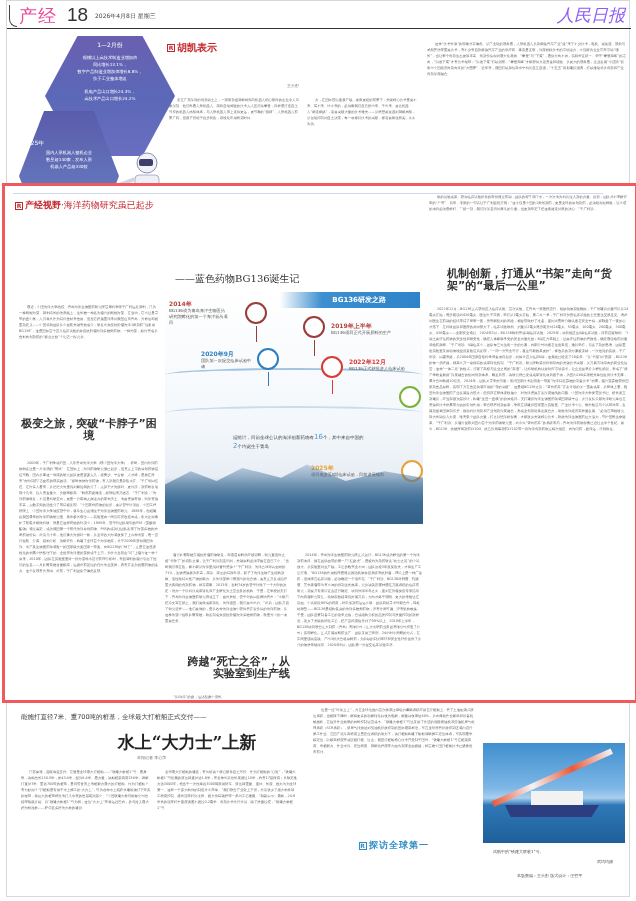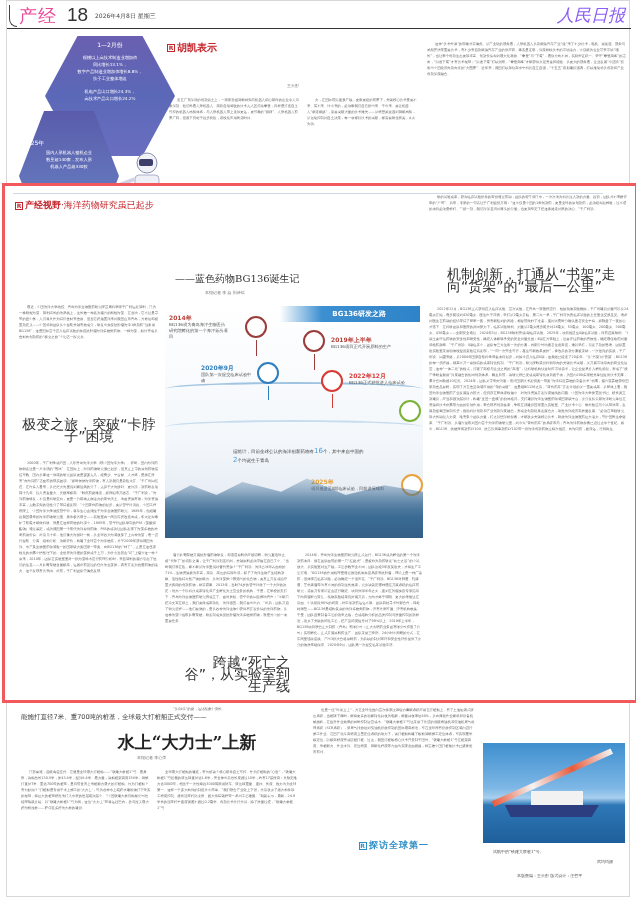--- a/index.html
+++ b/index.html
@@ -31,23 +31,23 @@
 .feat-kicker-line{position:absolute;left:8px;top:7px;width:590px;height:1px;background:#cfd8e8;}
 .feat-kicker{position:absolute;left:10px;top:13px;font-size:9px;color:#c4262c;font-weight:bold;}
 .feat-kicker span{font-weight:normal;color:#c4262c;}
 .feat-title{position:absolute;left:60px;top:46px;width:320px;text-align:center;font-size:25px;font-weight:bold;color:#222;letter-spacing:1px;}
 .feat-sub{position:absolute;left:170px;top:86px;font-size:10px;font-family:"DejaVu Serif",serif;color:#333;}
 .feat-byline{position:absolute;left:200px;top:104px;font-size:4px;color:#777;}
 .feat-col1{position:absolute;left:14px;top:118px;width:140px;height:392px;}
 .feat-col2a{position:absolute;left:160px;top:366px;width:125px;height:146px;}
 .feat-col2b{position:absolute;left:292px;top:366px;width:125px;height:146px;}
 .feat-col3{position:absolute;left:424px;top:8px;width:200px;height:506px;}
-.subhead{font-size:14px;font-weight:normal;color:#333;text-align:center;line-height:12px;}
-
-.infog{position:absolute;left:160px;top:116px;width:258px;height:236px;background:linear-gradient(180deg,#ffffff 0%,#f3f7fb 60%,#e8eef5 80%,#3f6d96 100%);overflow:hidden;}
+.subhead{font-size:11px;font-weight:bold;color:#333;text-align:center;line-height:12px;}
+
+.infog{position:absolute;left:160px;top:102px;width:258px;height:236px;background:linear-gradient(180deg,#ffffff 0%,#f3f7fb 60%,#e8eef5 80%,#3f6d96 100%);overflow:hidden;}
 .infog-banner{position:absolute;left:115px;top:4px;width:140px;height:16px;background:linear-gradient(90deg,rgba(74,154,212,0) 0%,#3c8fd0 30%,#2f83c8 100%);}
 .infog-banner-text{position:absolute;right:34px;top:3px;font-size:7px;color:#fff;font-weight:bold;}
 .node{position:absolute;font-size:4.2px;line-height:6px;color:#555;}
 .node-year{font-size:6px;font-weight:bold;line-height:8px;}
 .circle{position:absolute;width:22px;height:22px;border-radius:50%;border:2px solid;background:#fff;}
 .stem{position:absolute;width:1.2px;}
 .infog-note{position:absolute;left:68px;top:145px;font-size:4.5px;color:#444;line-height:8px;}
 .infog-note .big{color:#4a9ad4;font-size:7px;}
 .seabed{position:absolute;left:0;top:170px;width:258px;height:66px;background:linear-gradient(180deg,rgba(90,130,170,0.15),#3a6a93 70%,#335e85 100%);clip-path:polygon(0 40%,10% 20%,20% 35%,30% 15%,45% 30%,55% 10%,70% 35%,85% 20%,100% 30%,100% 100%,0 100%);}
 .wave{position:absolute;left:0;width:258px;height:14px;border-top:2px solid #9fc3e0;border-radius:50%;}

